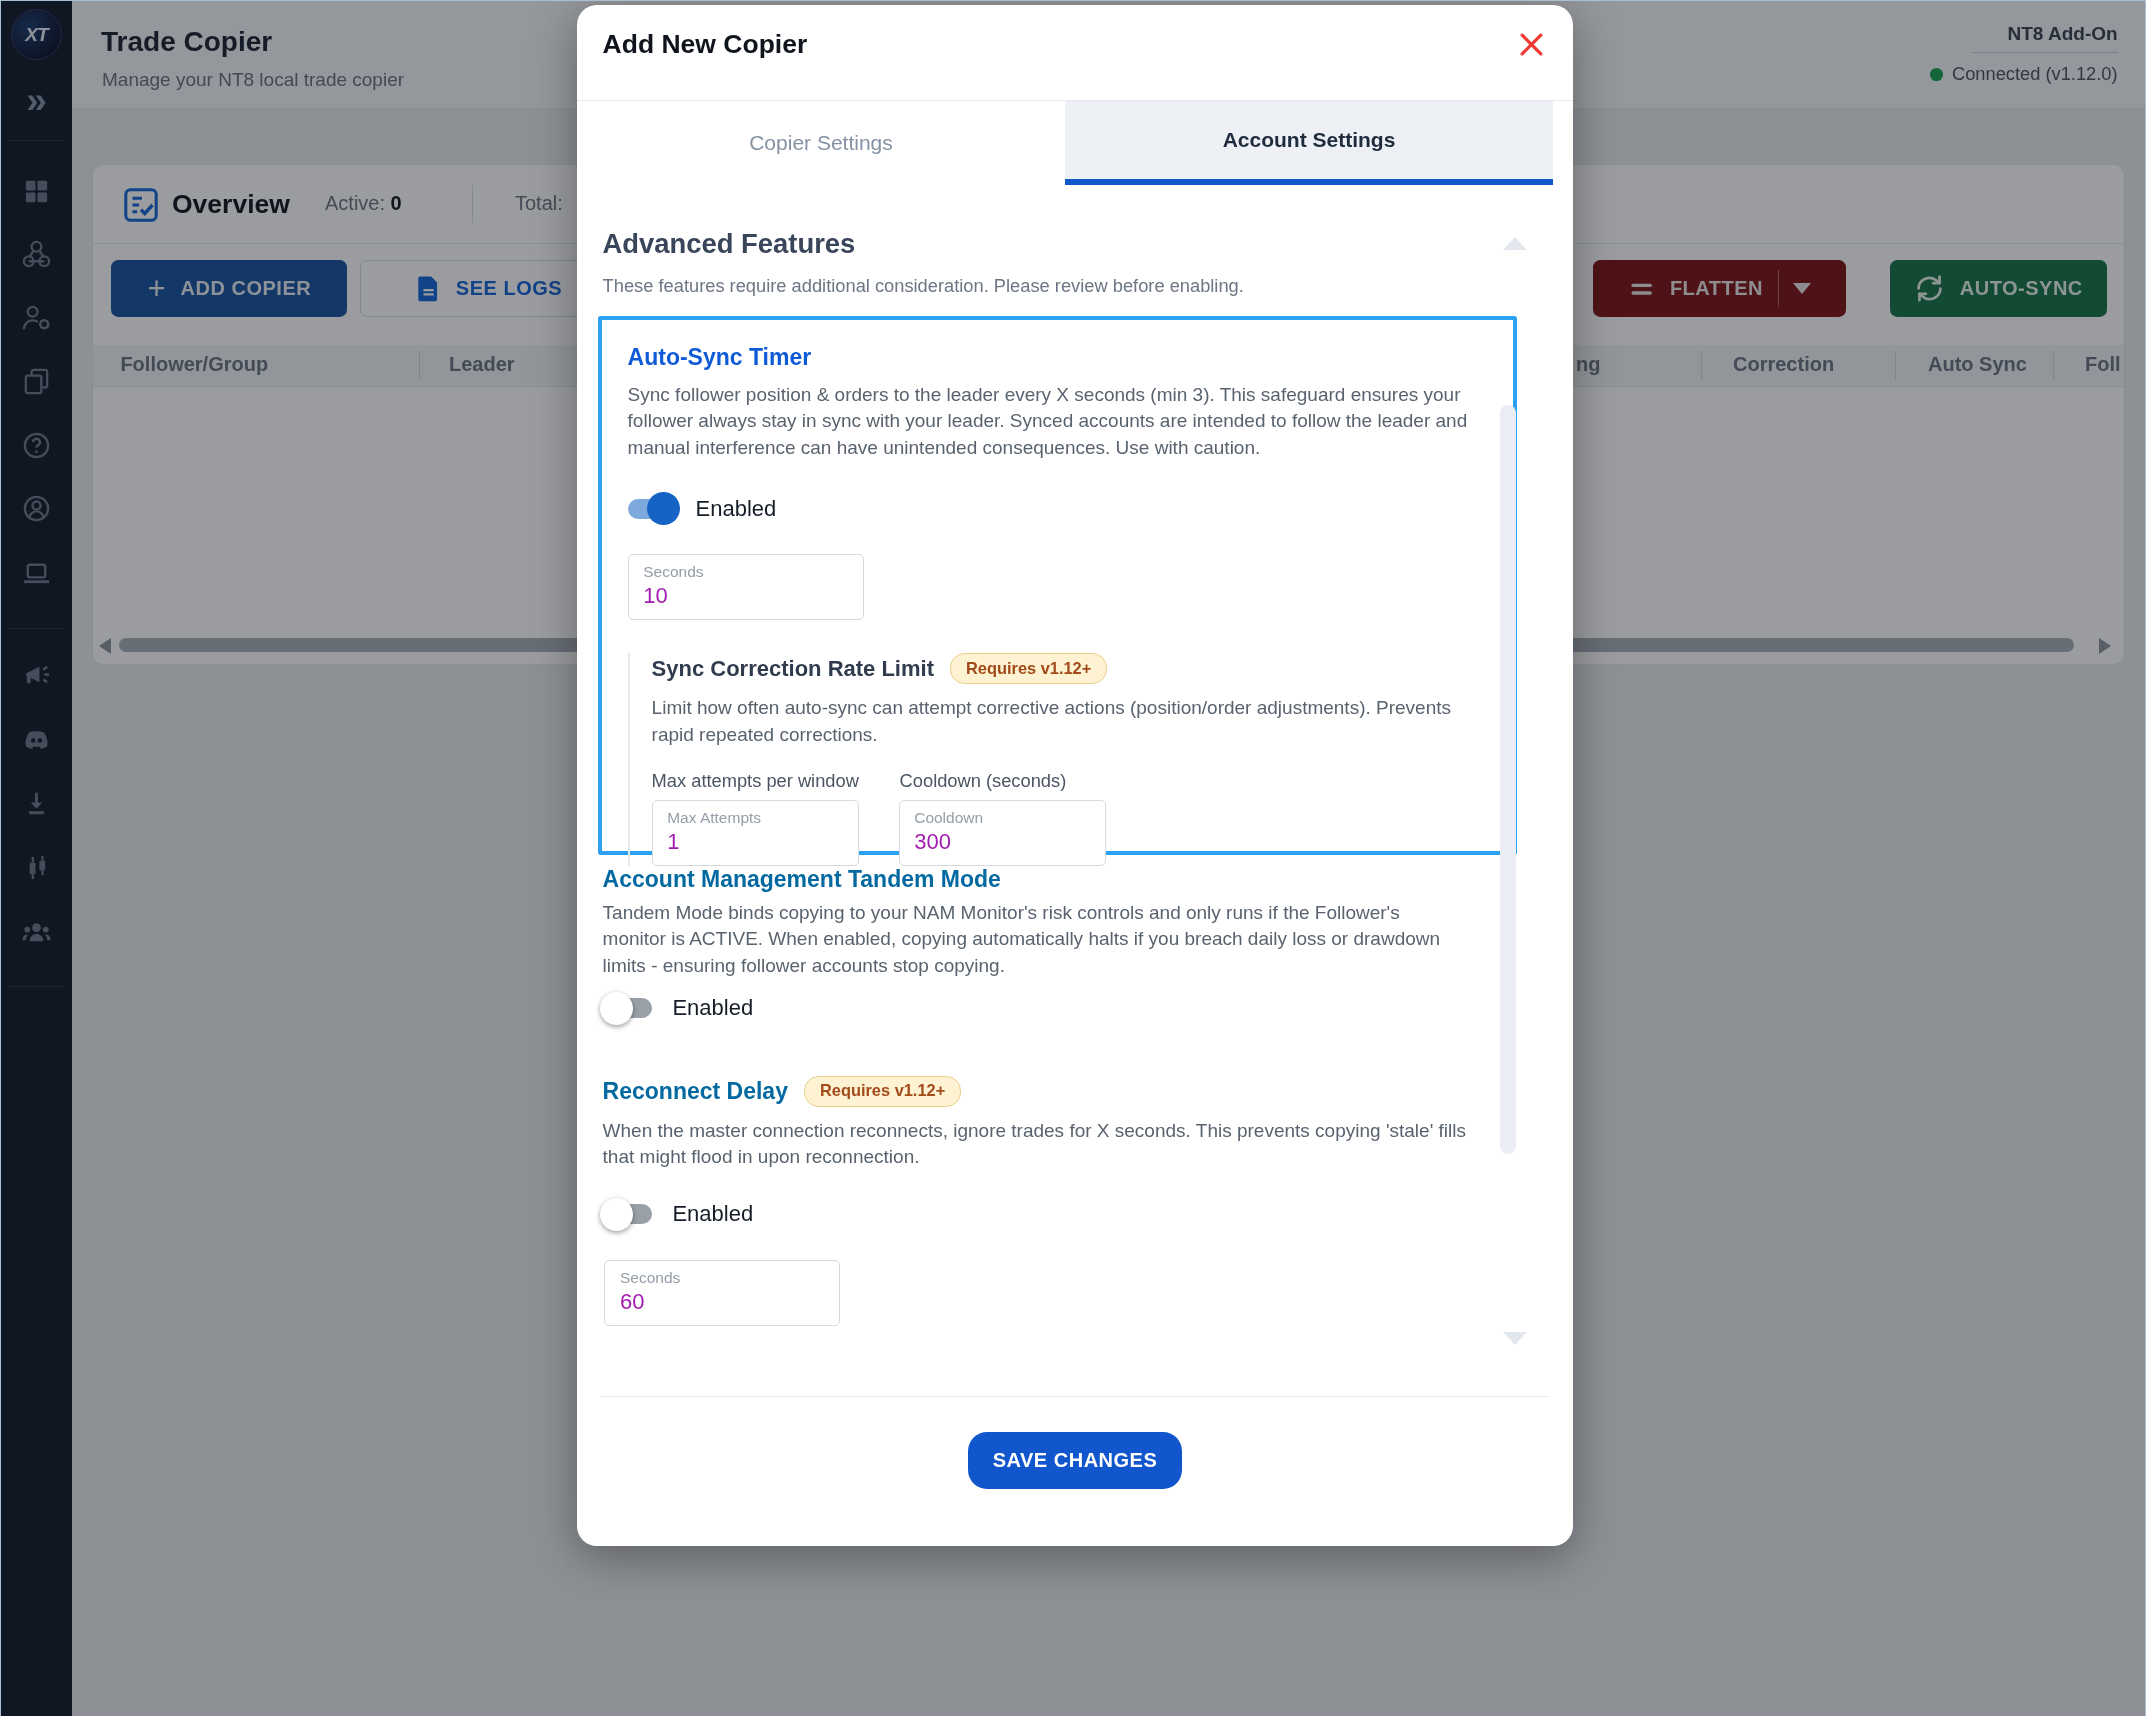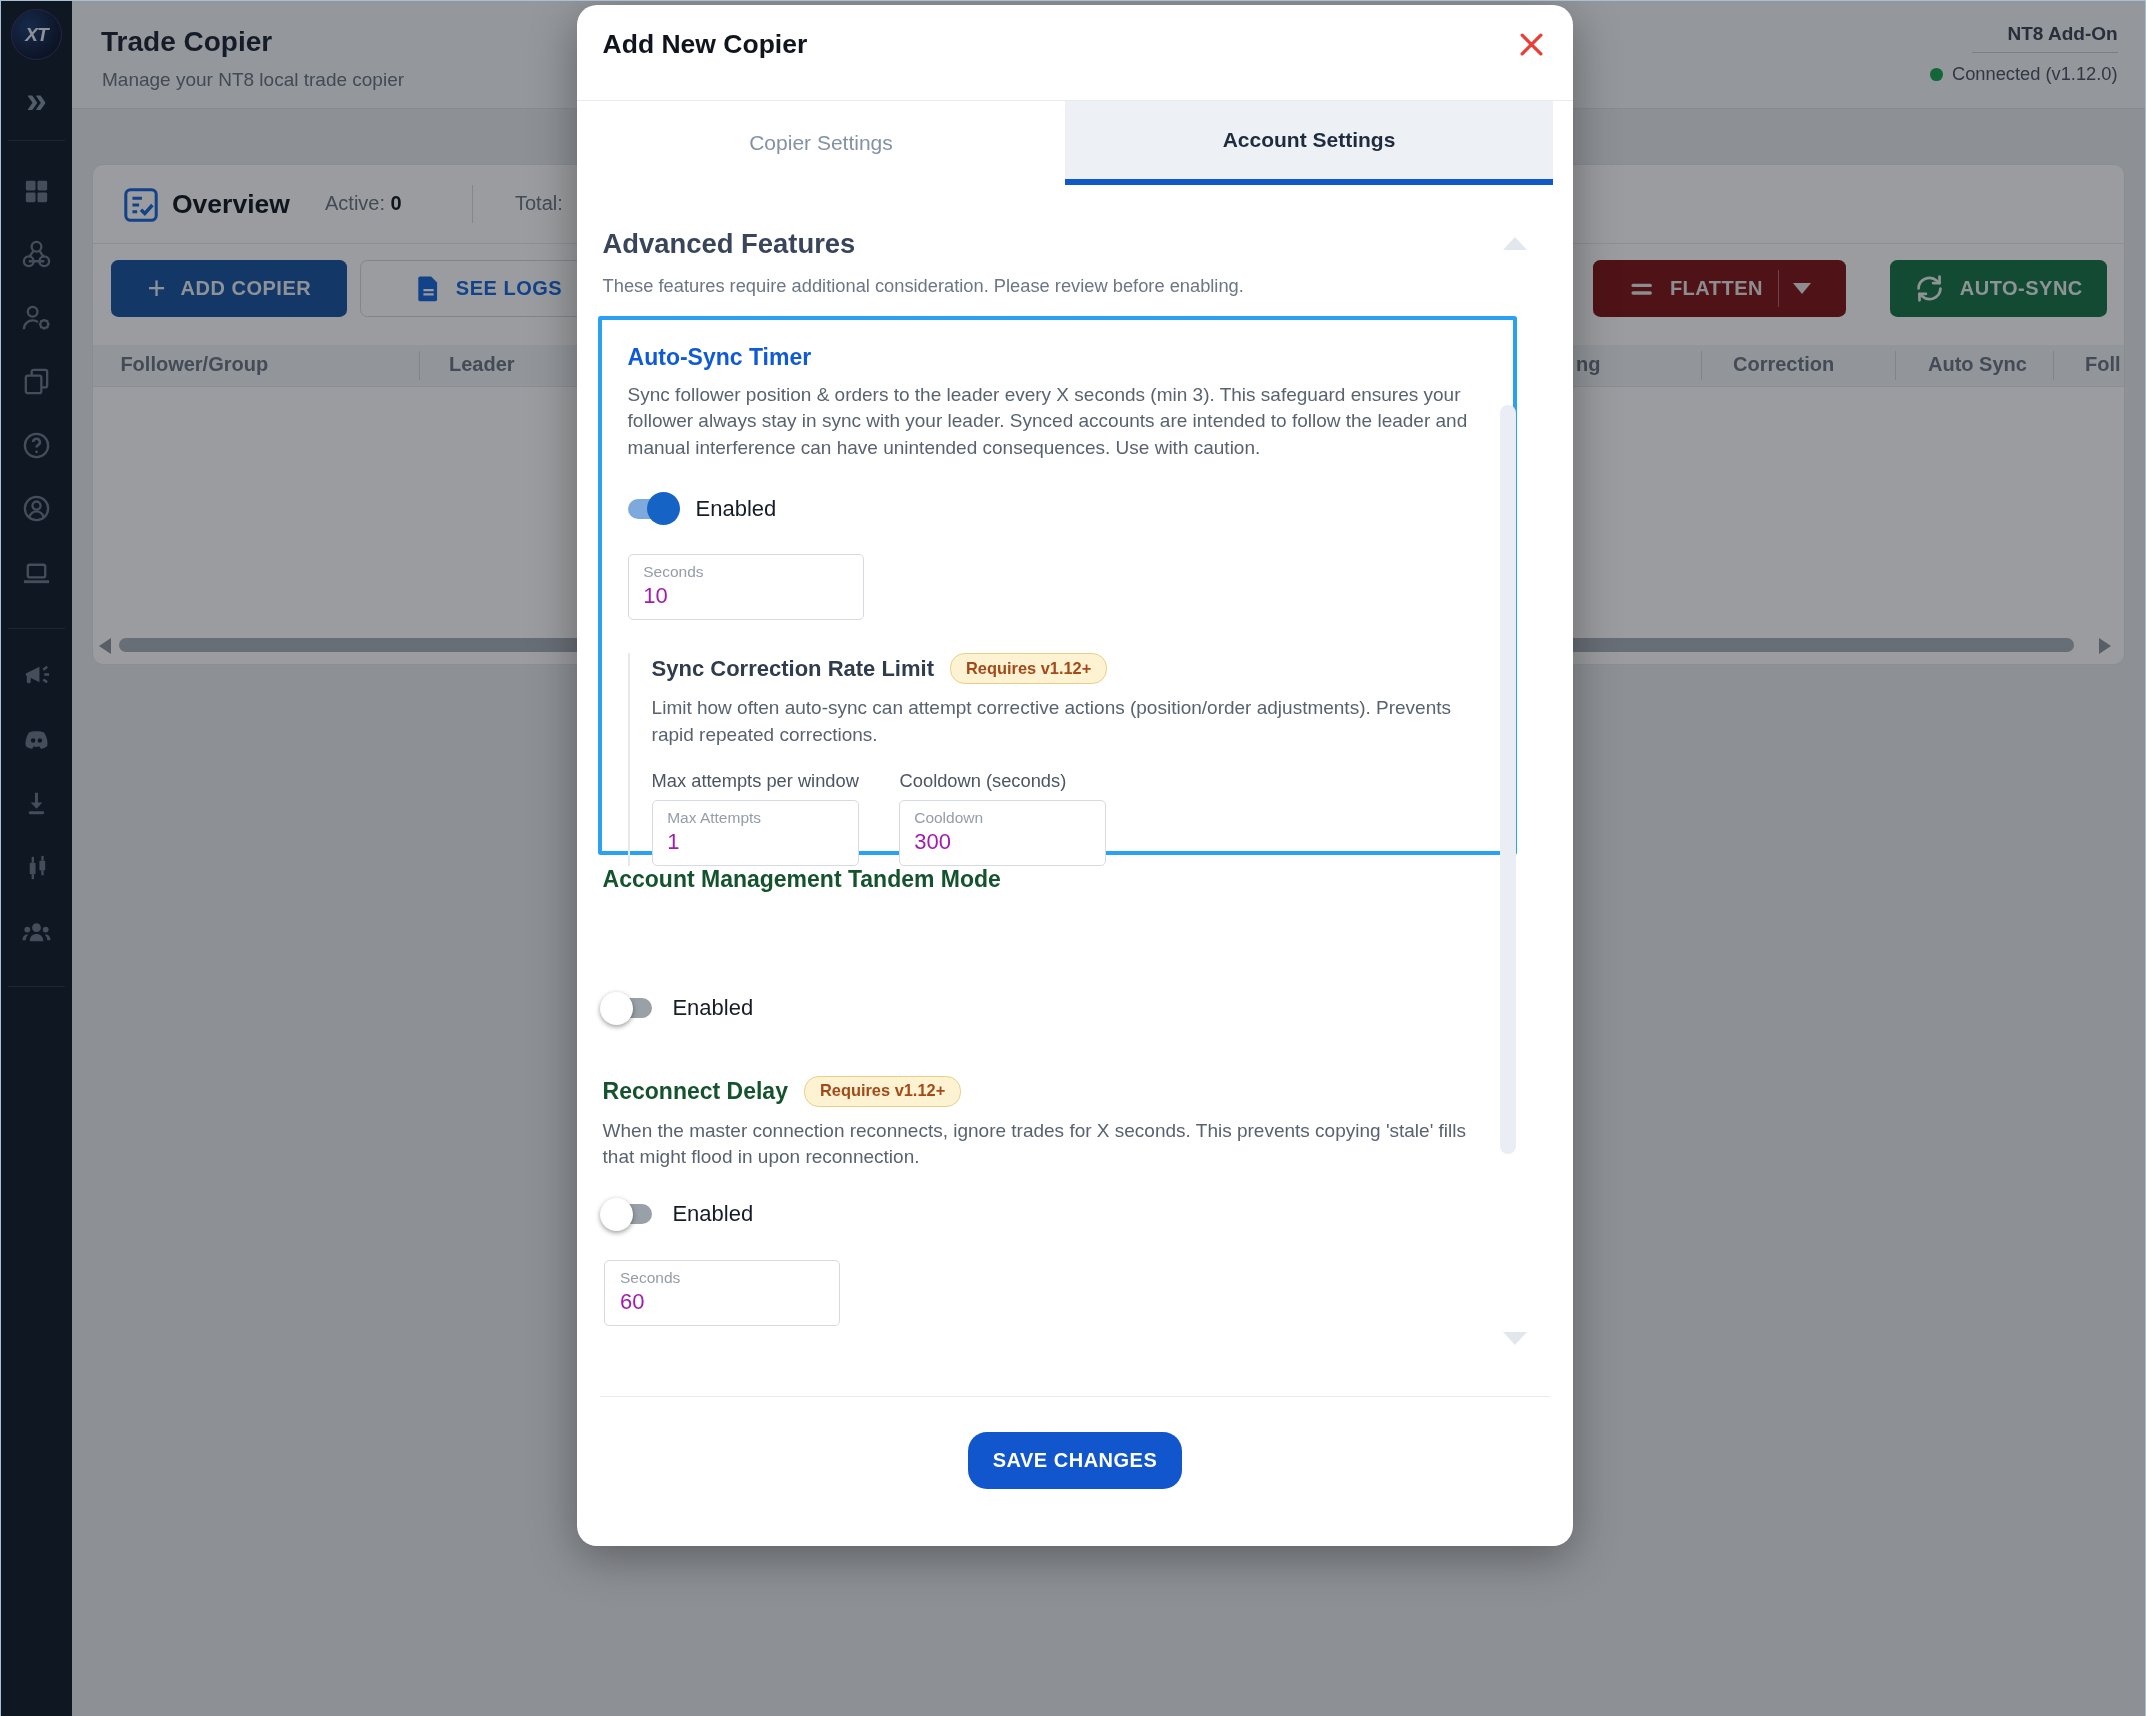--- a/index.html
+++ b/index.html
@@ -109,21 +109,21 @@
   .sub-h { font-size:22px; font-weight:bold; color:#303c4e; }
   .badge { background:#fdf3d2; border:1.4px solid #e9cf86; border-radius:14.6px; padding:4.6px 14.6px 5.5px;
            font-size:16.4px; font-weight:bold; color:#a34a1a; white-space:nowrap; }
   .sub-p { margin-top:11px; font-size:19px; line-height:26.5px; color:#59636f; }
   .flabels { display:flex; margin-top:22px; font-size:18.3px; color:#4c5564; }
   .flabels span:first-child { width:248px; }
   .fields-row { display:flex; gap:40px; margin-top:7.3px; }
   .fields-row .field { width:207px; }
 
   .sec-h-row { position:absolute; display:flex; align-items:center; gap:16.4px; }
-  .sec-h { font-size:23px; font-weight:bold; color:#14532d; }
+  .sec-h { font-size:23px; font-weight:bold; color:#0369a1; }
   .sec-p { position:absolute; font-size:19px; line-height:26.5px; color:#59636f; }
   .abs-toggle { position:absolute; }
   .m-scroll { position:absolute; left:923px; top:400px; width:15.5px; height:749px;
               background:#eaeef4; border-radius:8.2px; }
   .m-bdiv { position:absolute; left:23px; right:23px; top:1391px; height:0.9px; background:#e7eaee; }
   .save-btn { position:absolute; left:391px; top:1427px; width:214px; height:57px; background:#1156cc;
               border-radius:19px; color:#fff; font-size:20px; font-weight:bold; letter-spacing:0.5px;
               display:flex; align-items:center; justify-content:center; cursor:pointer; }
   svg { display:block; }
 </style>
@@ -377,20 +377,21 @@
           <div class="f-label">Cooldown</div>
           <input value="300" style="">
         </div>
       </div>
     </div>
   </div>
 
   <div class="sec-h-row" style="left:25.6px; top:861px">
     <span class="sec-h">Account Management Tandem Mode</span>
   </div>
+  <div class="sec-p" style="left:25.6px; top:895px; width:841px">Tandem Mode binds copying to your NAM Monitor's risk controls and only runs if the Follower's monitor is ACTIVE. When enabled, copying automatically halts if you breach daily loss or drawdown limits - ensuring follower accounts stop copying.</div>
   <div class="toggle-row abs-toggle" style="left:27.4px; top:987px; margin-top:0">
     <span class="toggle off">
       <span class="track"></span>
       <span class="knob"></span>
     </span>
     <span class="toggle-label">Enabled</span>
   </div>
 
   <div class="sec-h-row" style="left:25.6px; top:1071px">
     <span class="sec-h">Reconnect Delay</span>

